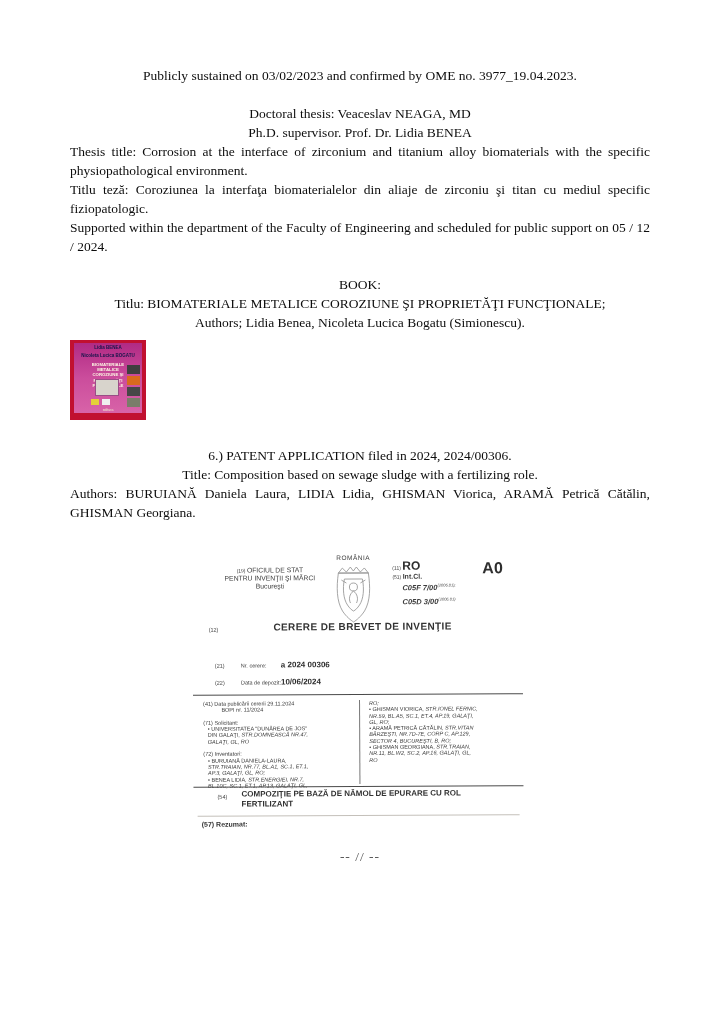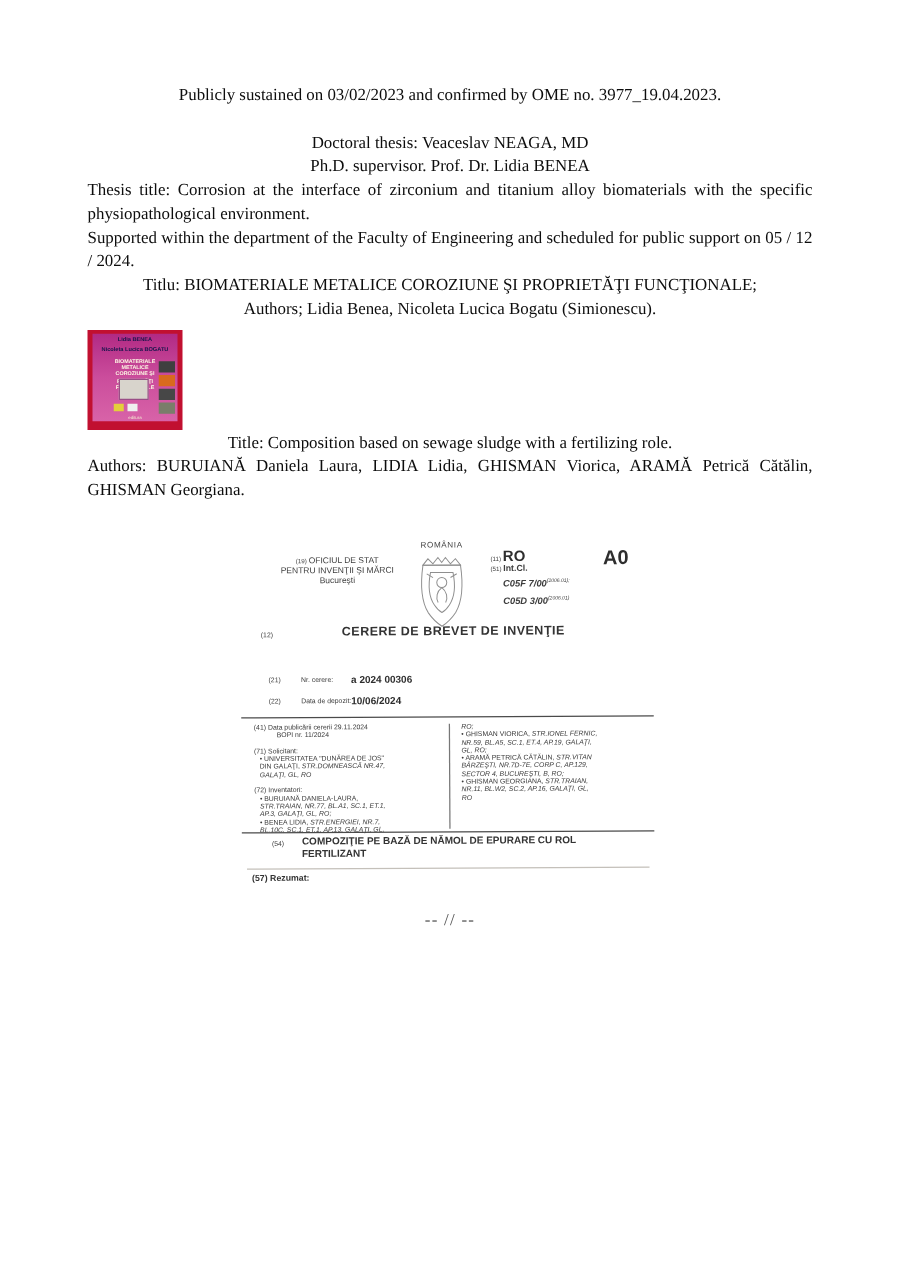--- a/index.html
+++ b/index.html
@@ -69,41 +69,44 @@
 <body>
 
 <div class="page">
   <div class="content">
 
     <p>Publicly sustained on 03/02/2023 and confirmed by OME no. 3977_19.04.2023.</p>
 
     <p class="gap1">Doctoral thesis: Veaceslav NEAGA, MD</p>
     <p>Ph.D. supervisor. Prof. Dr. Lidia BENEA</p>
     <p class="just"><span>Thesis title: </span><span class="b">Corrosion at the interface of zirconium and titanium alloy biomaterials with the specific physiopathological environment.</span></p>
+    <p class="just"><span>Titlu teză: </span><span class="b">Coroziunea la interfaţa biomaterialelor din aliaje de zirconiu şi titan cu mediul specific fiziopatologic</span><span>.</span></p>
     <p class="just"><span>Supported within the department of the Faculty of Engineering and scheduled for public support on  </span><span class="b">05 / 12 / 2024.</span></p>
 
+    <p class="gap1 b">BOOK:</p>
     <p class="b">Titlu: BIOMATERIALE METALICE  COROZIUNE ŞI PROPRIETĂŢI FUNCŢIONALE;</p>
     <p class="b">Authors; Lidia Benea, Nicoleta Lucica Bogatu (Simionescu).</p>
 
     <div class="cover gap-cover">
       <div class="cover-inner">
         <div class="cover-author">Lidia BENEA</div>
         <div class="cover-author">Nicoleta Lucica BOGATU</div>
         <div class="cover-title">BIOMATERIALE METALICE  COROZIUNE ŞI PROPRIETĂŢI FUNCŢIONALE</div>
         <div class="thumb" style="right:2px;top:22px;width:13px;height:9px;background:#3f3f3f;"></div>
         <div class="thumb" style="right:2px;top:33px;width:13px;height:9px;background:#d96a1e;"></div>
         <div class="thumb" style="right:2px;top:44px;width:13px;height:9px;background:#474747;"></div>
         <div class="thumb" style="right:2px;top:55px;width:13px;height:9px;background:#7a7d6a;"></div>
         <div class="thumb" style="left:21px;top:36px;width:22px;height:15px;background:#d8d4cc;border:1px solid #9a4e86;"></div>
         <div class="thumb" style="left:17px;top:56px;width:8px;height:6px;background:#e4cf3a;"></div>
         <div class="thumb" style="left:28px;top:56px;width:8px;height:6px;background:#efefef;"></div>
         <div class="cover-editura">editura</div>
       </div>
     </div>
 
+    <p class="gap-patent"><span>6.) </span><span class="b">PATENT APPLICATION filed in 2024, 2024/00306.</span></p>
     <p>Title: Composition based on sewage sludge with a fertilizing role.</p>
     <p class="just"><span>Authors: BURUIANĂ Daniela Laura, </span><span class="b">LIDIA Lidia</span><span>, GHISMAN Viorica, ARAMĂ Petrică Cătălin, GHISMAN Georgiana.</span></p>
 
     <div class="patent">
       <div class="abs p-office"><span class="num">(19) </span><span class="b">OFICIUL DE STAT</span><br><span class="b">PENTRU INVENŢII ŞI MĂRCI</span><br><span class="b">Bucureşti</span></div>
 
       <div class="abs p-romania">ROMÂNIA</div>
       <svg class="abs p-coa" width="42" height="62" viewBox="0 0 42 62">
         <g fill="none" stroke="#8f8f8f" stroke-width="0.8">
           <path d="M6 10 L10 5 L14 9 L18 4 L21 8 L24 4 L28 9 L32 5 L36 10 Z"></path>

